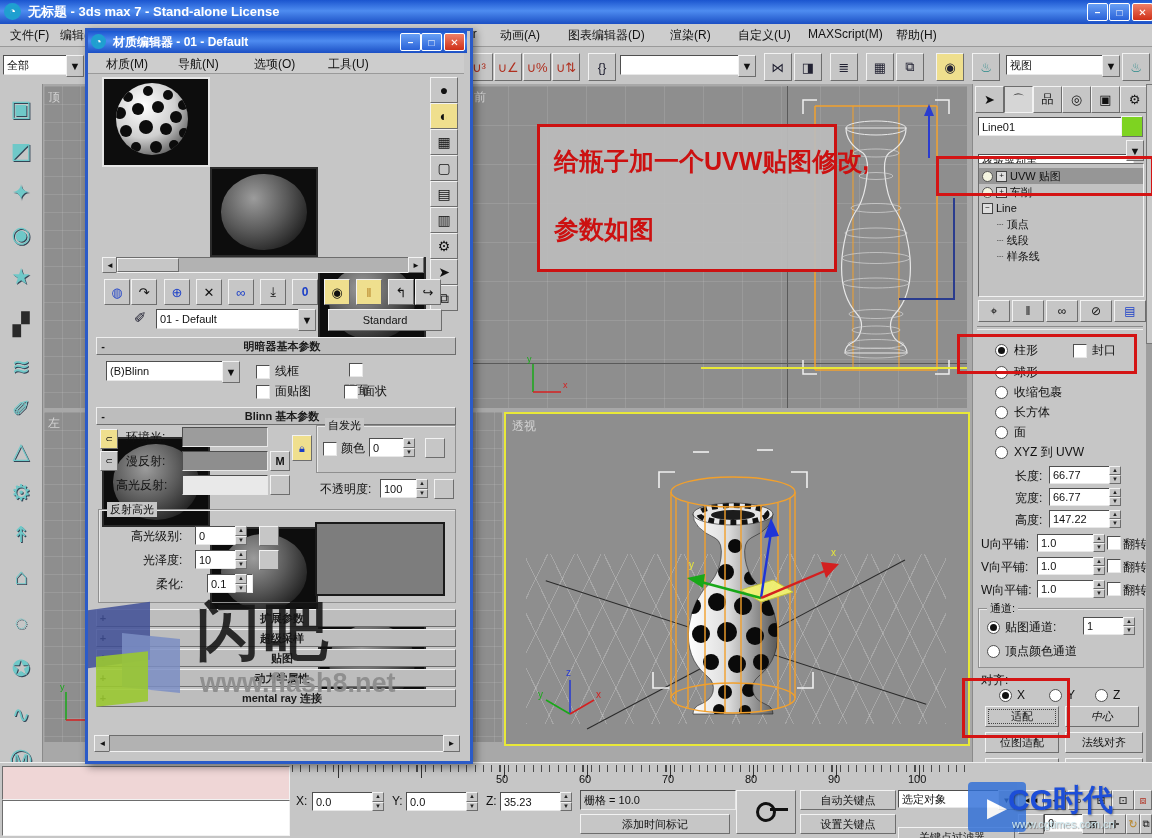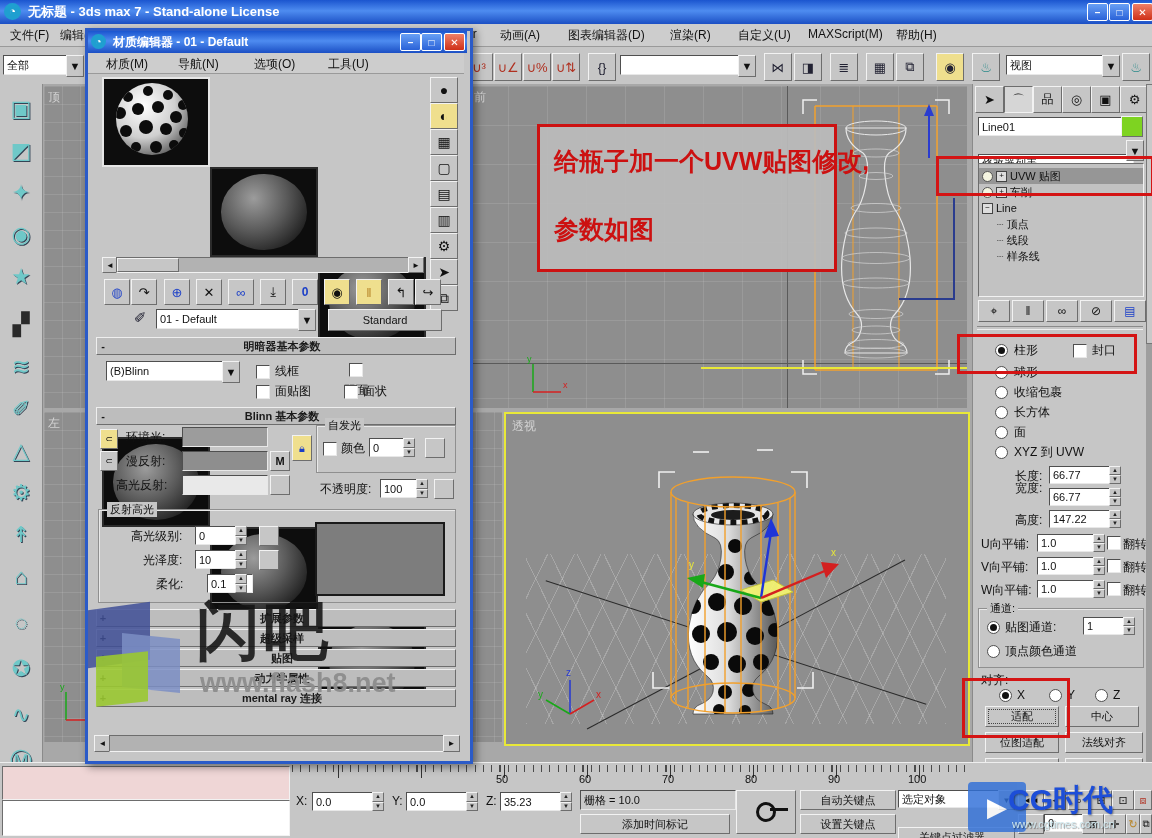--- a/index.html
+++ b/index.html
@@ -615,21 +615,21 @@
     </div>
 
     <span class="abs lbl" style="left:42px;top:384px;">长度:</span>
     <div class="abs fld" style="left:76px;top:382px;width:58px;height:16px;">
         <span>66.77</span>
       </div>
     <div class="abs spin" style="left:136px;top:382px;height:18px;">
         <div>▲</div>
         <div>▼</div>
       </div>
-    <span class="abs lbl" style="left:42px;top:396px;">宽度:</span>
+    <span class="abs lbl" style="left:42px;top:406px;">宽度:</span>
     <div class="abs fld" style="left:76px;top:404px;width:58px;height:16px;">
         <span>66.77</span>
       </div>
     <div class="abs spin" style="left:136px;top:404px;height:18px;">
         <div>▲</div>
         <div>▼</div>
       </div>
     <span class="abs lbl" style="left:42px;top:428px;">高度:</span>
     <div class="abs fld" style="left:76px;top:426px;width:58px;height:16px;">
         <span>147.22</span>
@@ -698,21 +698,21 @@
       <span class="rad"></span>
         <span class="lbl">Y</span>
     </div>
     <div class="abs" style="left:122px;top:604px;display:flex;gap:5px;align-items:center;">
       <span class="rad"></span>
         <span class="lbl">Z</span>
     </div>
     <div class="abs btn" style="left:12px;top:622px;width:72px;height:19px;outline:1px dotted #444;outline-offset:-4px;">
         <span>适配</span>
       </div>
-    <div class="abs btn" style="left:92px;top:622px;width:72px;height:19px;">
+    <div class="abs btn" style="left:92px;top:622px;width:72px;height:19px;font-style:italic;">
         <span>中心</span>
       </div>
     <div class="abs btn" style="left:12px;top:648px;width:72px;height:19px;">
         <span>位图适配</span>
       </div>
     <div class="abs btn" style="left:92px;top:648px;width:76px;height:19px;">
         <span>法线对齐</span>
       </div>
     <div class="abs btn" style="left:12px;top:674px;width:72px;height:19px;">
         <span>视图对齐</span>

